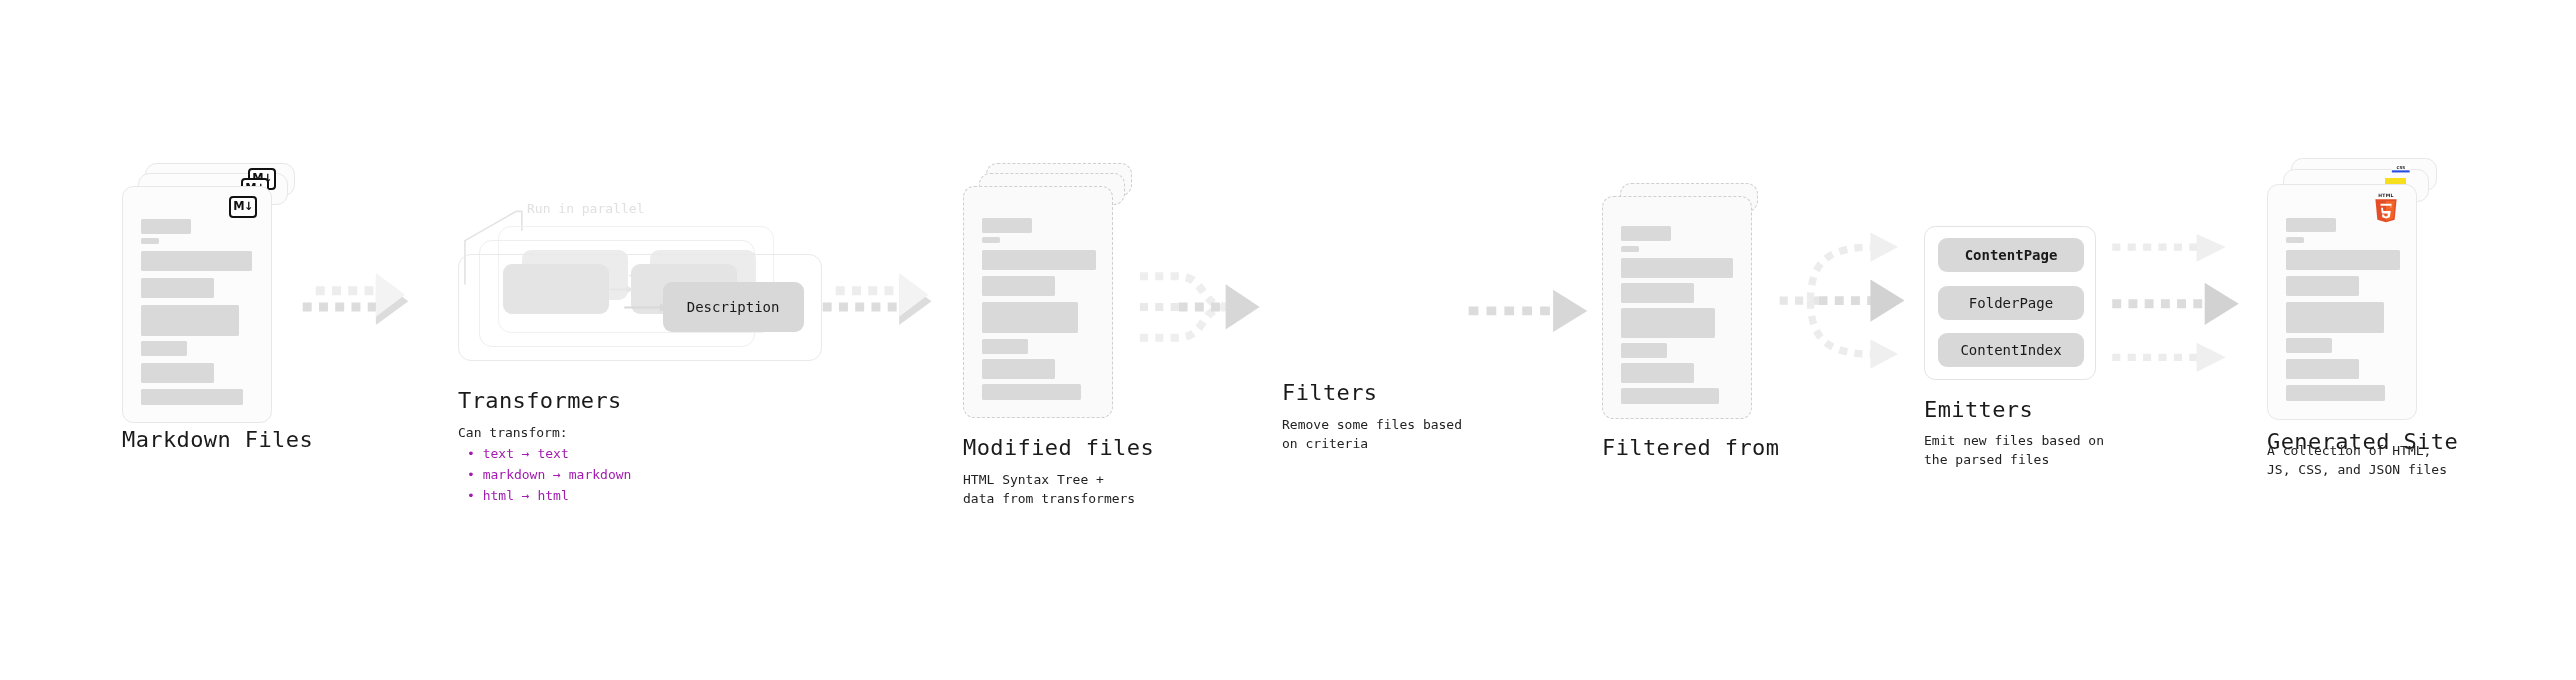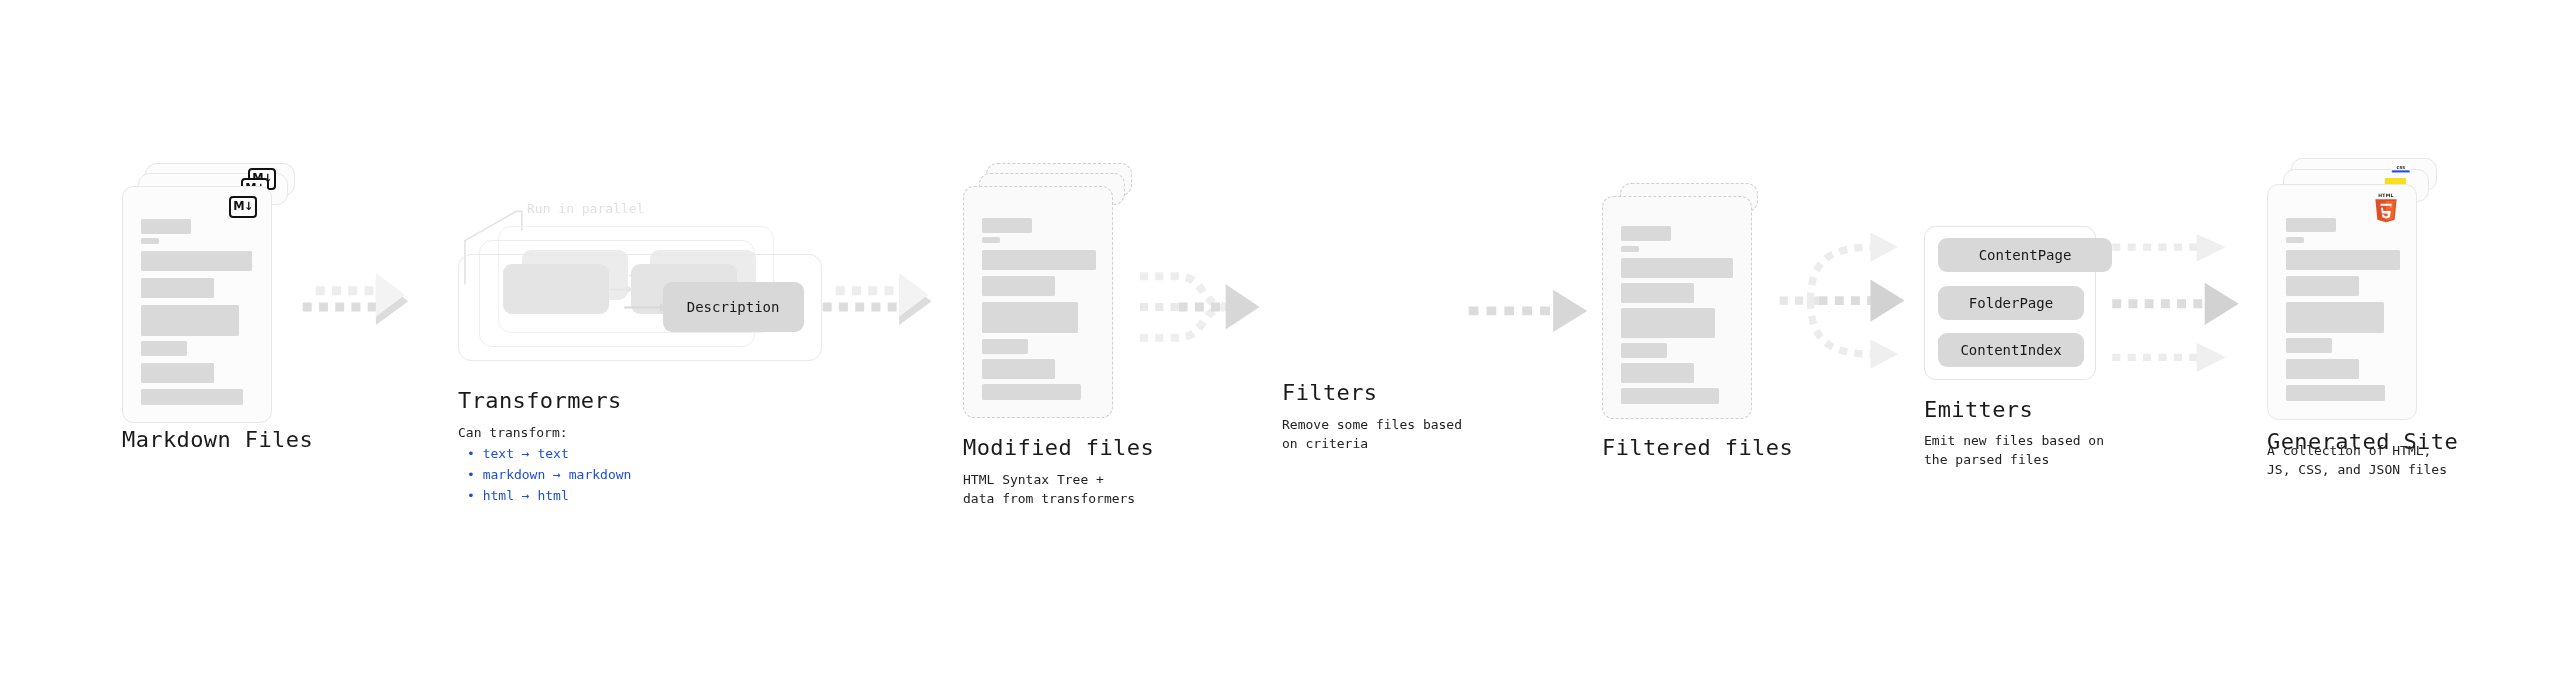--- a/index.html
+++ b/index.html
@@ -73,21 +73,21 @@
     position:absolute;font-size:22px;letter-spacing:0.4px;
     color:#1a1a1a;white-space:nowrap;
   }
   .sub{
     position:absolute;font-size:13px;line-height:1.45;color:#222;
     white-space:pre-line;
   }
   .parallel{
     position:absolute;font-size:13px;color:#e0e0e0;white-space:nowrap;
   }
-  .bul{position:absolute;font-size:13px;line-height:1.45;color:#1d4ed8;white-space:pre;}
+  .bul{position:absolute;font-size:13px;line-height:1.45;color:#a21caf;white-space:pre;}
 </style>
 </head>
 <body>
 
 <div class="stage">
 
   <div class="docstack" style="left:122px;top:163px;width:179px;height:260px;">
 
     <div class="doc" style="left:23px;top:0px;width:150px;height:32.5px;"></div>
     <div class="doc" style="left:16.3px;top:9.8px;width:150px;height:32.5px;"></div>
@@ -216,36 +216,36 @@
       <div class="skel" style="left:18px;top:49px;width:18px;height:5.7px;"></div>
       <div class="skel" style="left:18px;top:61px;width:112px;height:19.5px;"></div>
       <div class="skel" style="left:18px;top:86px;width:73px;height:19.5px;"></div>
       <div class="skel" style="left:18px;top:111px;width:94px;height:30px;"></div>
       <div class="skel" style="left:18px;top:146px;width:46px;height:14.6px;"></div>
       <div class="skel" style="left:18px;top:166px;width:73px;height:19.5px;"></div>
       <div class="skel" style="left:18px;top:191px;width:98px;height:16.3px;"></div>
     </div>
   </div>
 
-  <div class="h" style="left:1602px;top:435px;">Filtered files</div>
+  <div class="h" style="left:1602px;top:435px;">Filtered from</div>
 
   <div class="arrow" style="left:1778px;top:226px;width:146px;height:150px;">
     <svg width="146" height="150" viewBox="0 0 180 185">
       <path d="M2 92 H58" stroke="#e6e6e6" stroke-width="10" fill="none" stroke-dasharray="10 9"></path>
       <path d="M40 92 C40 38 70 26 118 26" stroke="#ececec" stroke-width="9" fill="none" stroke-dasharray="10 9"></path>
       <path d="M40 92 C40 146 70 158 118 158" stroke="#ececec" stroke-width="9" fill="none" stroke-dasharray="10 9"></path>
       <path d="M50 92 H118" stroke="#dcdcdc" stroke-width="11" fill="none" stroke-dasharray="11 9"></path>
       <path d="M114 66 L156 92 L114 118 Z" fill="#d2d2d2"></path>
       <path d="M114 8 L148 26 L114 44 Z" fill="#efefef"></path>
       <path d="M114 140 L148 158 L114 176 Z" fill="#efefef"></path>
     </svg>
   </div>
 
   <div class="box" style="left:1924px;top:226px;width:172px;height:154px;">
-    <div class="chip" style="left:13px;top:11.4px;width:174px;height:34px;">ContentPage</div>
+    <div class="chip" style="left:13px;top:11.4px;width:146px;height:34px;font-weight:bold;">ContentPage</div>
     <div class="chip" style="left:13px;top:59px;width:146px;height:34px;">FolderPage</div>
     <div class="chip" style="left:13px;top:106px;width:146px;height:34px;">ContentIndex</div>
   </div>
 
   <div class="h" style="left:1924px;top:397px;">Emitters</div>
   <div class="sub" style="left:1924px;top:432px;">Emit new files based on
 the parsed files</div>
 
   <div class="arrow" style="left:2109px;top:226px;width:150px;height:154px;">
     <svg width="150" height="154" viewBox="0 0 185 190">

